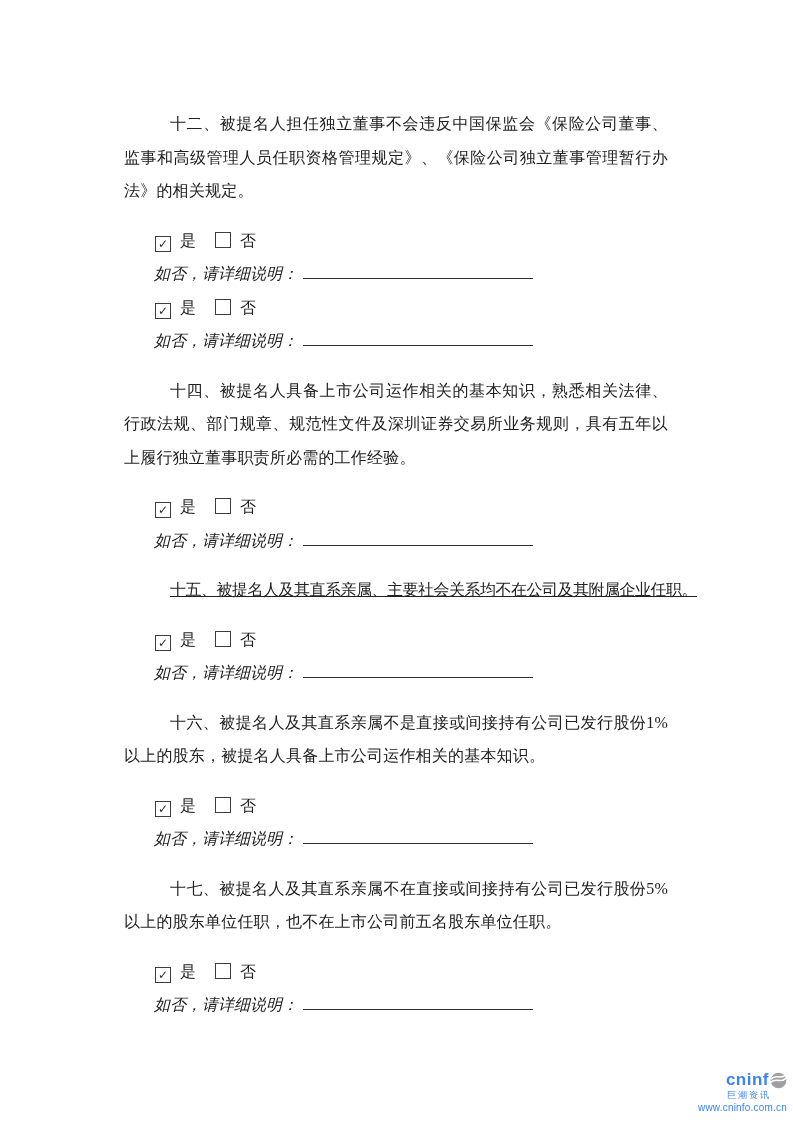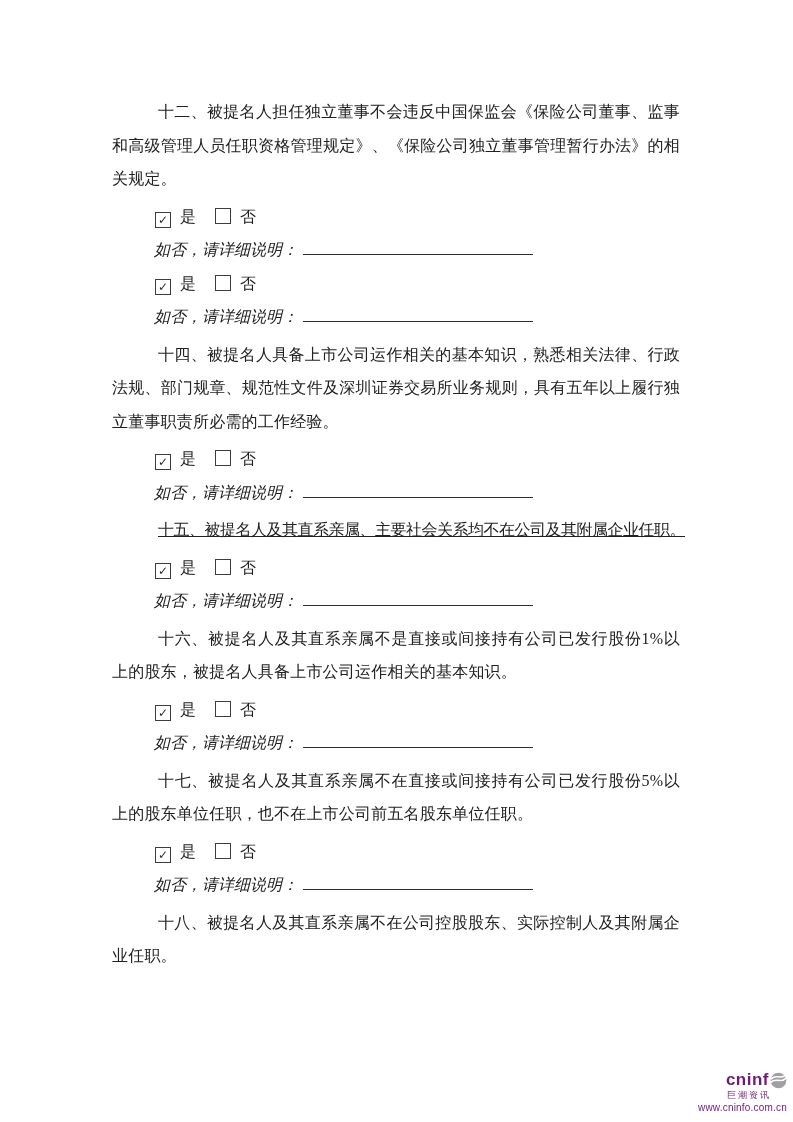--- a/index.html
+++ b/index.html
@@ -18,21 +18,21 @@
   }
   .content {
     position: absolute;
     left: 108px;
     top: 91px;
     width: 576px;
     font-size: 16px;
     line-height: 33.5px;
   }
   .para {
-    margin: 4px;
+    margin: 16px;
     text-align: justify;
     text-indent: 46px;
     letter-spacing: 0.2px;
   }
   .para.tight {
     letter-spacing: -0.5px;
     white-space: nowrap;
     text-align: left;
     text-decoration: underline;
   }
@@ -74,21 +74,21 @@
     width: 230px;
     height: 15px;
     border-bottom: 1px solid #2e2e2e;
     margin-left: 5px;
   }
   .logo {
     position: absolute;
     right: 6px;
     bottom: 9px;
     text-align: right;
-    color: #701a75;
+    color: #3b82f6;
     font-family: "Liberation Sans", "DejaVu Sans", sans-serif;
     line-height: 1.1;
   }
   .logo-brand {
     display: flex;
     align-items: center;
     justify-content: flex-end;
     font-weight: bold;
     font-size: 17px;
     letter-spacing: 0.5px;
@@ -172,23 +172,20 @@
       <p class="para">十七、被提名人及其直系亲属不在直接或间接持有公司已发行股份5%以上的股东单位任职，也不在上市公司前五名股东单位任职。</p>
       <div class="cb-row">
         <span class="cb"><span class="mark">✓</span></span><span class="cb-label">是</span>
         <span class="cb cb-no"></span><span class="cb-label">否</span>
       </div>
       <div class="detail-row">
         <span>如否，请详细说明：</span><span class="blank-line"></span>
       </div>
     </section>
 
-    <section>
-      <p class="para">十八、被提名人及其直系亲属不在公司控股股东、实际控制人及其附属企业任职。</p>
-    </section>
 
   </div>
 
   <div class="logo">
     <div class="logo-brand">
       <span>cninf</span>
       <svg class="logo-swirl" viewBox="0 0 20 20" xmlns="http://www.w3.org/2000/svg">
         <circle cx="10" cy="10" r="9.2" fill="#a0a0a4"></circle>
         <path d="M0 13 C7 5 13 15 20 6" stroke="#ffffff" stroke-width="2" fill="none"></path>
         <path d="M1 8.5 C7 1.5 14 10 19.5 2.5" stroke="#ffffff" stroke-width="1.8" fill="none"></path>

